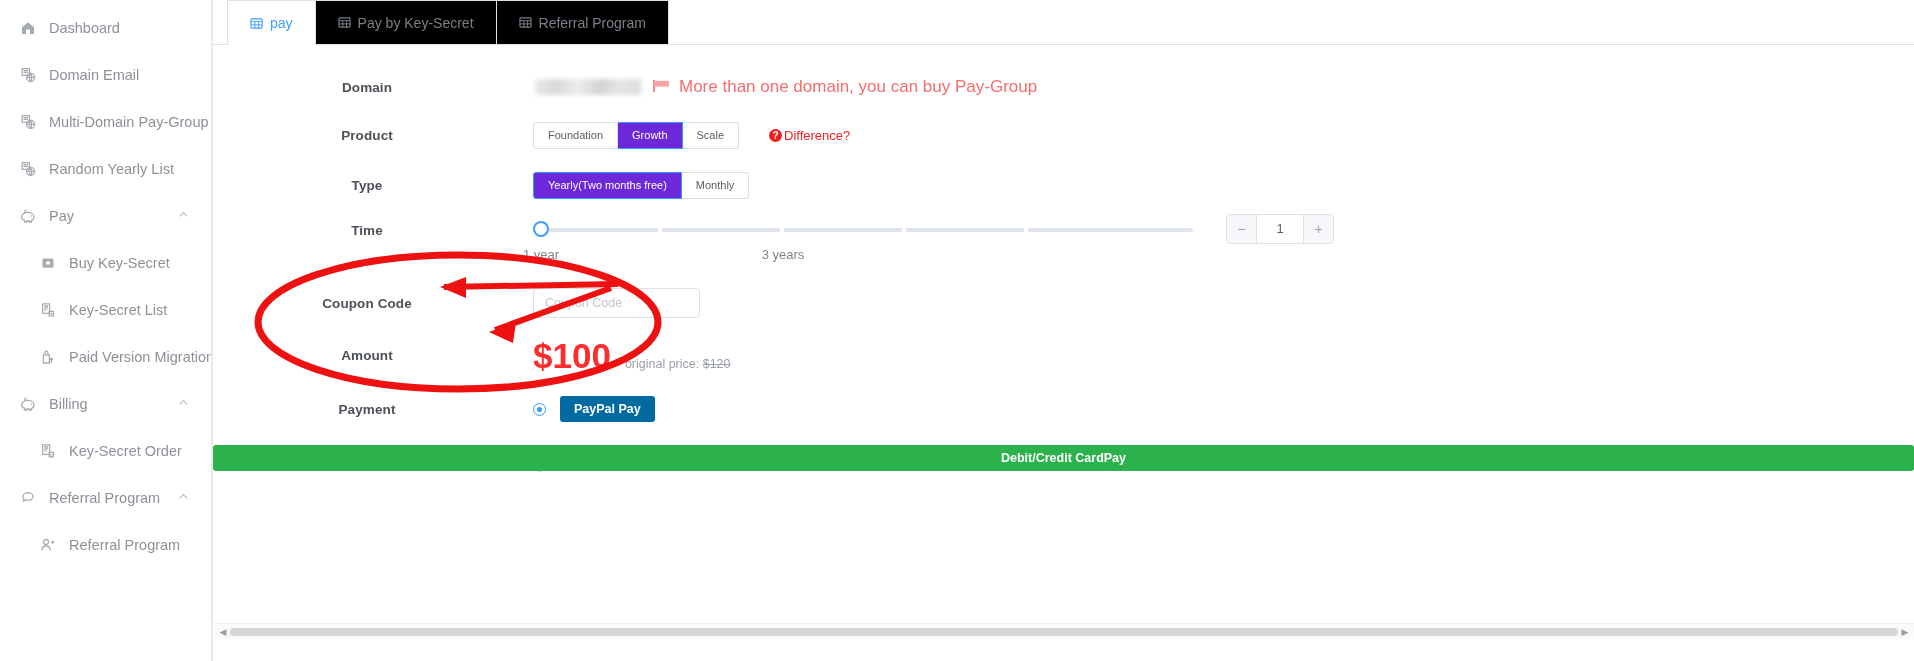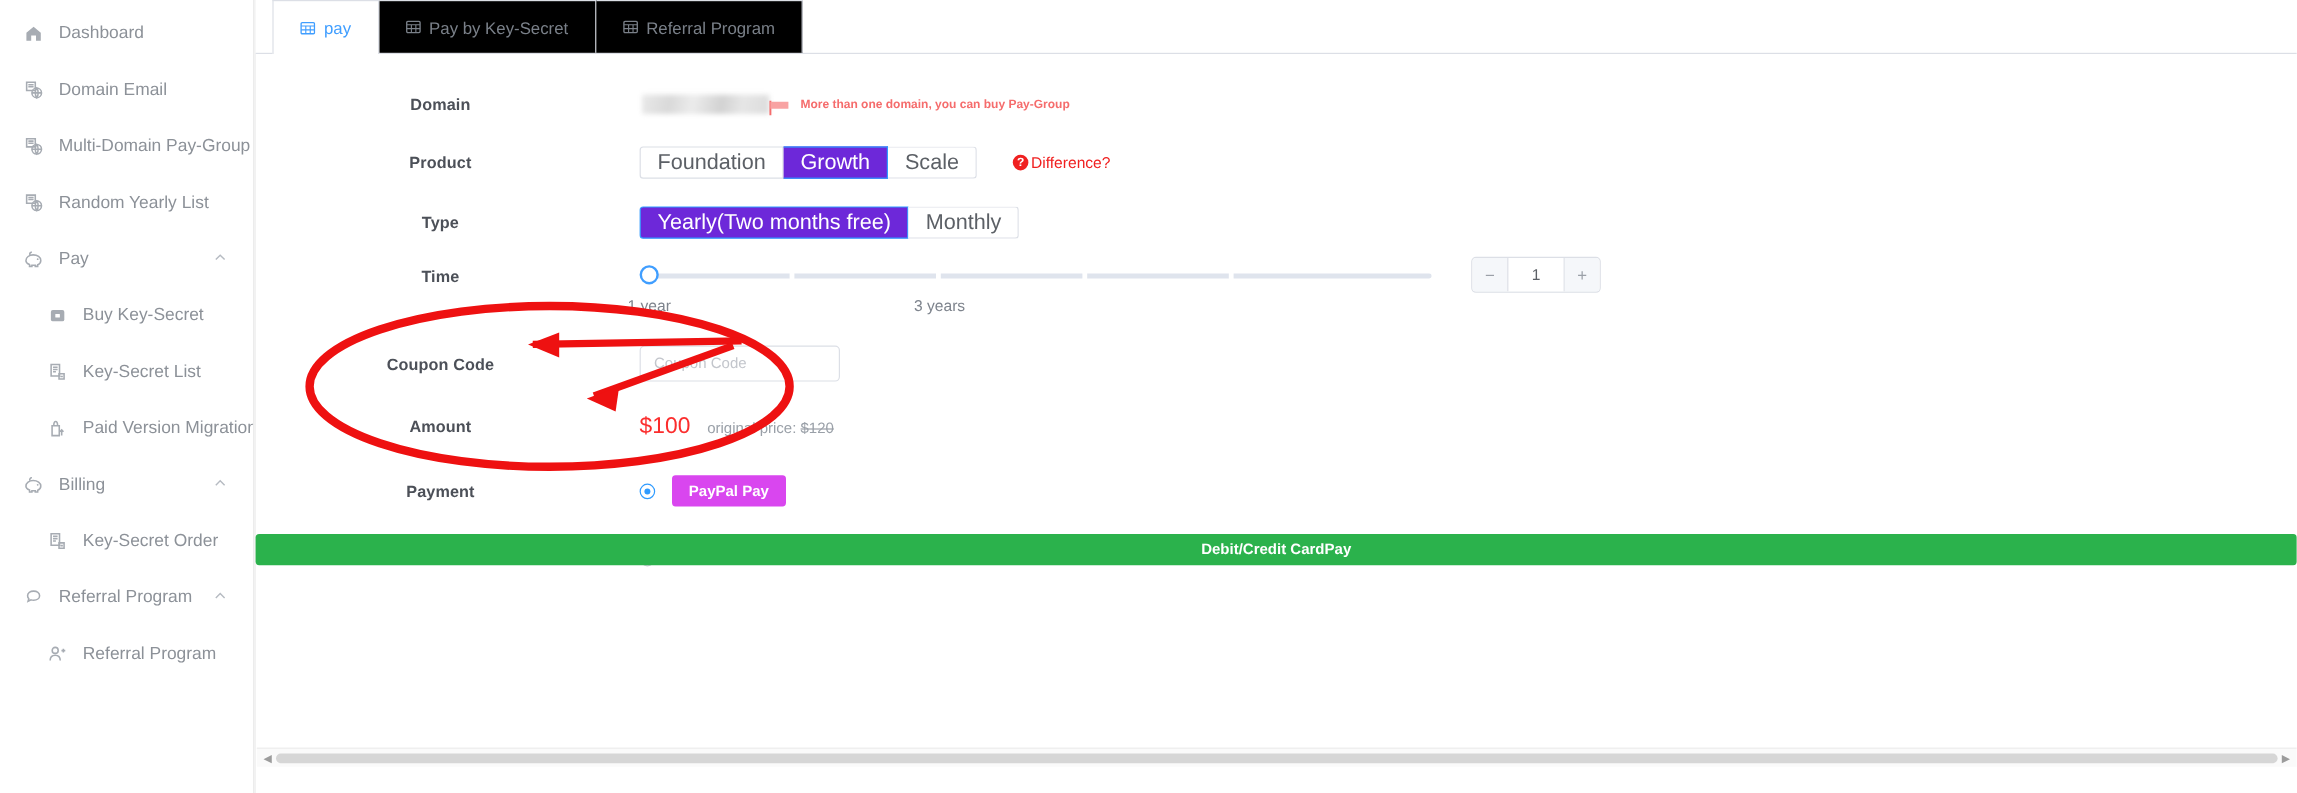--- a/index.html
+++ b/index.html
@@ -130,40 +130,39 @@
   
   .blur-val {
     width: 106px; height: 16px;
     background: linear-gradient(100deg,#e9e9e9 0%,#d9d9d9 22%,#ececec 40%,#d2d2d2 62%,#e6e6e6 78%,#dcdcdc 100%);
     filter: blur(2.2px);
     border-radius: 1px;
     margin-left: 2px;
   }
   .domain-hint {
     color: #f56c6c;
-    font-size: 10px;
-    margin-left: 26px;
+    font-size: 17px;
+    margin-left: 38px;
     white-space: nowrap;
     position: relative;
-    font-weight: bold;
   }
   .hint-flag {
     position: absolute;
     left: -27px;
     top: 1px;
     width: 20px; height: 14px;
     color: #f56c6c;
   }
 
   
   .btn-group { display: flex; }
   .btn-group .gbtn {
     height: 27px;
     padding: 0 14px;
-    font-size: 18px;
+    font-size: 11px;
     display: flex;
     align-items: center;
     justify-content: center;
     border: 1px solid #dcdfe6;
     border-left: none;
     background: #fff;
     color: #5c6066;
     cursor: pointer;
     white-space: nowrap;
   }
@@ -238,21 +237,21 @@
   .coupon-input {
     width: 167px; height: 30px;
     border: 1px solid #dcdfe6; border-radius: 4px;
     padding: 0 11px; font-size: 12.5px; color: #5c6066;
     outline: none; background: #fff;
     font-family: "Liberation Sans", sans-serif;
   }
   .coupon-input::placeholder { color: #c3c6cc; }
 
   
-  .amount-big { color: #fb2d2d; font-size: 19px; line-height: 1; font-weight: 400; }
+  .amount-big { color: #fb2d2d; font-size: 35px; line-height: 1; font-weight: 700; }
   .amount-orig { color: #9aa0a8; font-size: 12.5px; margin-left: 14px; }
   .amount-orig s { color: #9aa0a8; }
 
   
   .pay-row { display: flex; align-items: center; }
   .radio {
     width: 13px; height: 13px; border-radius: 50%;
     border: 1px solid #c9ccd2; background: #fff;
     margin-right: 14px; display:inline-block; position: relative;
     cursor: pointer; flex: 0 0 13px;
@@ -262,21 +261,21 @@
     content:''; position:absolute; left:3px; top:3px;
     width:5px; height:5px; border-radius:50%; background:#2f9bff;
   }
   .pay-btn {
     height: 26px; padding: 0 14px; border-radius: 3px;
     display:flex; align-items:center; justify-content:center;
     font-size: 12.5px; font-weight: bold; color: #fff;
     cursor: pointer; white-space: nowrap; border: none;
     font-family: "Liberation Sans", sans-serif;
   }
-  .pay-btn.paypal { background: #d946ef; }
+  .pay-btn.paypal { background: #0369a1; }
   .pay-btn.card { background: #2bb24c; }
 
   
   .hscroll {
     position: absolute;
     left: 1px; right: 0; bottom: 22px;
     height: 16px;
     background: #fafafa;
     border-top: 1px solid #ededed;
     display: flex; align-items: center;

